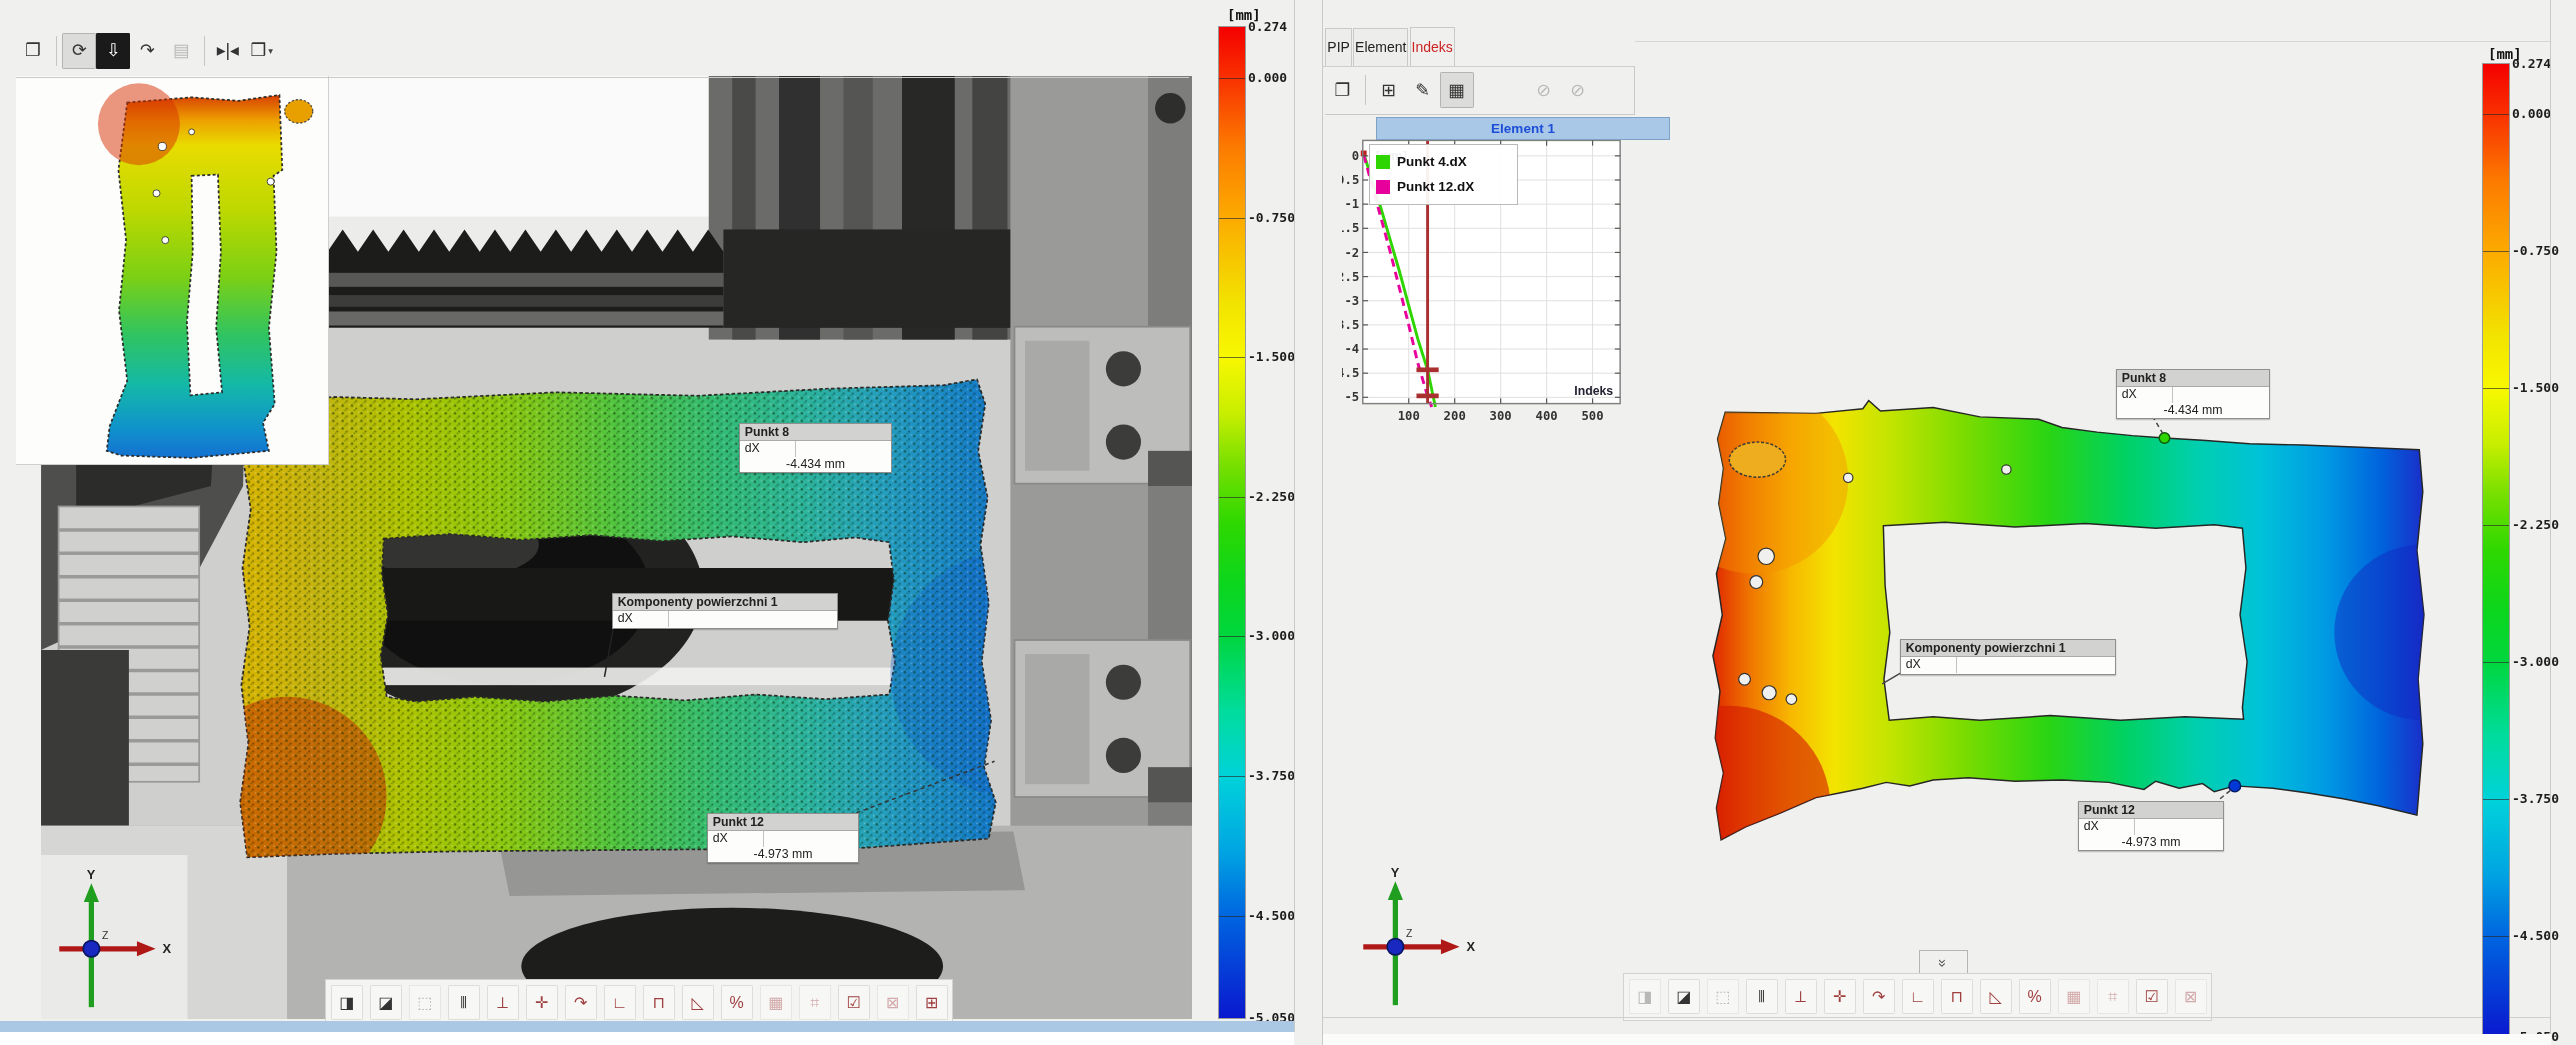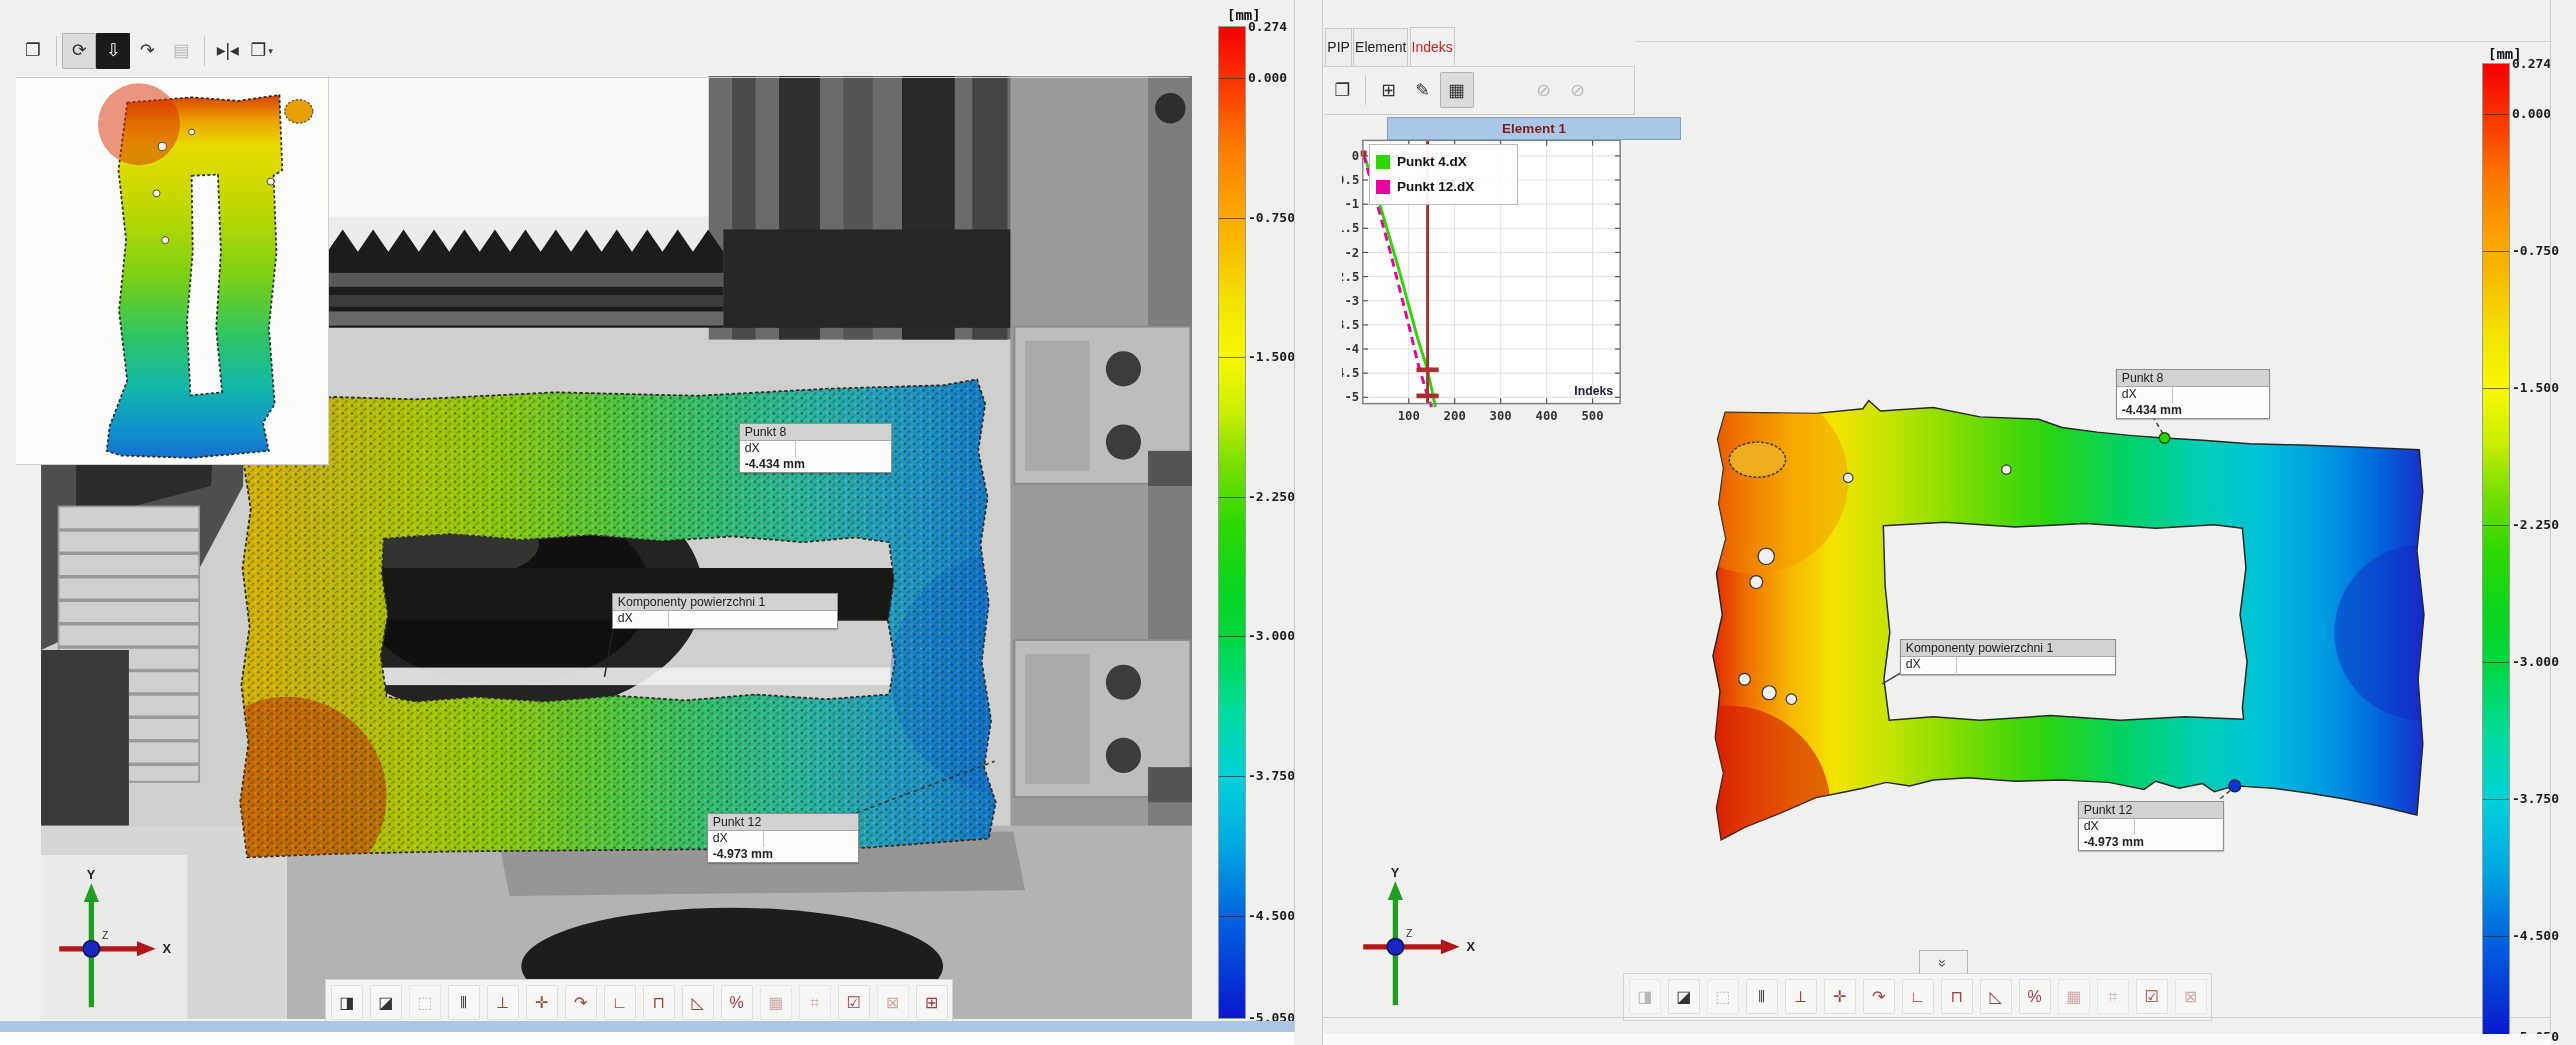--- a/index.html
+++ b/index.html
@@ -25,32 +25,32 @@
   
   .cbar{position:absolute;width:26px;border:0.6px solid #9a9a98;
     background:linear-gradient(180deg,#f50000 0%,#f93000 5.1%,#fc7a00 12%,#fcaa00 19.2%,
       #f2e400 28%,#f8f800 33.3%,#c8ee00 39%,#7ae000 44%,#2ed800 50%,#0cd61c 56%,
       #00d63e 61.5%,#00dc9c 69%,#00d2da 75.7%,#00a6e2 83%,#0064e0 89.8%,#0a18cf 100%);}
   .cunit{position:absolute;font:700 14px "DejaVu Sans Mono",monospace;color:#111;}
   .ctick{position:absolute;transform:translateY(-50%);font:700 13px "DejaVu Sans Mono",monospace;color:#1c1c1c;white-space:nowrap;}
   .cline{position:absolute;left:0;width:100%;height:0.6px;background:rgba(40,40,40,.65);}
   
   .mlabel{position:absolute;border:0.6px solid #8f8f8d;font-size:12.3px;line-height:14.6px;box-shadow:0 0.6px 1.2px rgba(0,0,0,.25);}
-  .mlabel .t{background:#d2d2d0;font-weight:400;padding:0.6px 4.7px;border-bottom:0.6px solid #a9a9a7;white-space:nowrap;}
+  .mlabel .t{background:#d2d2d0;font-weight:700;padding:0.6px 4.7px;border-bottom:0.6px solid #a9a9a7;white-space:nowrap;}
   .mlabel .r{display:flex;background:#fdfdfb;flex-direction:column;}
   .mlabel .p{width:46px;padding:0.6px 4.7px;border-right:0.6px solid #c2c2c0;}
-  .mlabel .v{flex:1;text-align:left;padding:0.6px 4.7px;white-space:nowrap;font-weight:bold;}
+  .mlabel .v{flex:1;text-align:center;padding:0.6px 4.7px;white-space:nowrap;}
   
   .tab{height:37px;padding:0 1px;display:flex;align-items:center;font-size:14px;
        border:0.6px solid #c9c9c7;border-bottom:none;background:#ededeb;margin-right:1.2px;}
   .tab.active{background:#f0f0ef;color:#cc2323;height:39px;}
   
   #diagram-box{left:1341px;top:117px;width:327px;height:310px;}
-  #diag-title{left:45px;top:0;width:292px;height:21px;background:#a9c7e6;border:0.6px solid #7da2c6;
-      display:flex;align-items:center;justify-content:center;font:700 13.5px "Liberation Sans",sans-serif;color:#7f1d1d;}
+  #diag-title{left:34px;top:0;width:292px;height:21px;background:#a9c7e6;border:0.6px solid #7da2c6;
+      display:flex;align-items:center;justify-content:center;font:700 13.5px "Liberation Sans",sans-serif;color:#1d4ed8;}
   #diag-legend{left:27px;top:27px;width:135px;background:rgba(255,255,255,.93);border:0.6px solid #b9b9b7;padding:4.7px 5.9px;}
   .legrow{display:flex;align-items:center;gap:7px;height:24.6px;}
   .legsw{width:14px;height:14px;display:inline-block;}
   .legtx{font-weight:700;font-size:13.5px;color:#111;}
   .chevbtn{left:1918px;top:950px;width:47px;height:23.4px;background:#f0f0ef;border:0.6px solid #b5b5b3;border-bottom:none;
      display:flex;align-items:center;justify-content:center;color:#555;}
   .chevbtn span{display:inline-block;transform:rotate(90deg);font-size:15px;letter-spacing:-1.2px;}
   .vline{background:#c9c9c7;}
   .hline{background:#cfcfcd;}
 </style>

